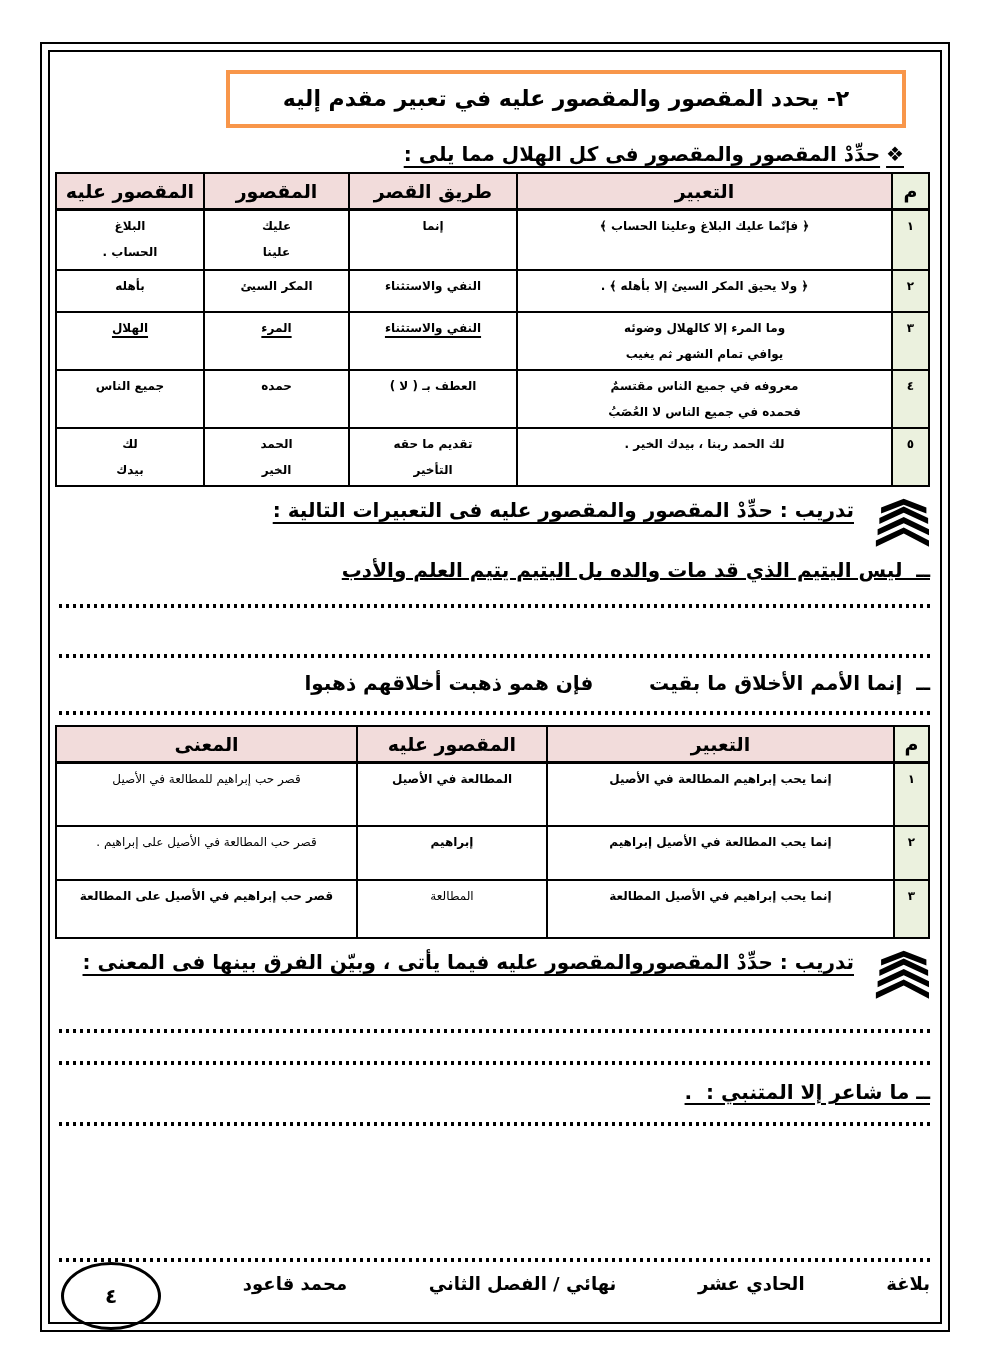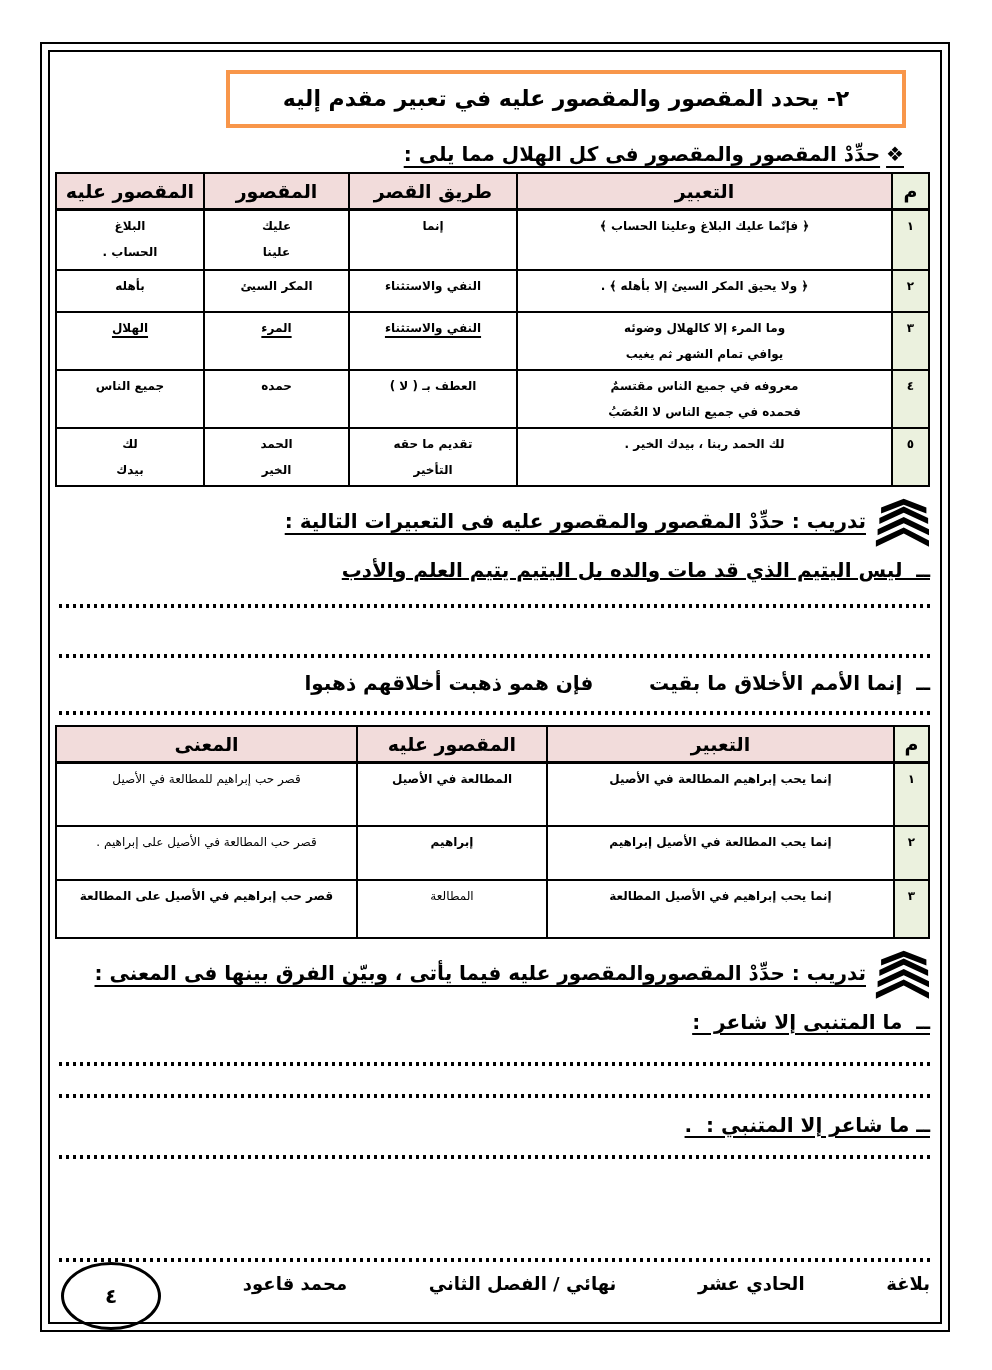--- a/index.html
+++ b/index.html
@@ -27,21 +27,21 @@
   }
   th{background:#F2DCDB;font-size:19px;border-bottom:3px solid #000;padding:4px;}
   th.numcol,td.numcol{background:#EBF1DE;}
   .t1{margin-top:6px;}
   .t1 tr.r1{height:60px}.t1 tr.r2{height:42px}.t1 tr.r3{height:58px}
   .t1 tr.r4{height:56px}.t1 tr.r5{height:54px}
   .t2 tr.r1{height:64px}.t2 tr.r2{height:54px}.t2 tr.r3{height:58px}
   .u{text-decoration:underline;text-decoration-thickness:2px;text-underline-offset:4px;}
   .fw-n{font-weight:normal;border-radius:15px;}
 
-  .training{display:flex;align-items:center;gap:8px;margin-top:10px;}
+  .training{display:flex;align-items:flex-start;gap:20px;margin-top:10px;}
   .training .ttl{font-size:20px;line-height:26px;margin-bottom:6px;
     text-decoration:underline;text-decoration-thickness:2px;text-underline-offset:5px;}
   .books{flex:0 0 auto;}
 
   .item{font-size:20px;line-height:27px;white-space:pre-wrap;}
   .dots{height:4px;background:repeating-linear-gradient(to left,#000 0 3px,transparent 3px 7px);}
 
   .footer{position:absolute;top:1254px;left:57px;right:62px;direction:rtl;}
   .footer .dots{margin-top:4px;}
   .footer-row{display:flex;align-items:flex-start;justify-content:space-between;
@@ -178,21 +178,20 @@
   <div class="training">
     <svg class="books" width="56" height="54" viewBox="0 0 64 62">
       <path d="M8 12 L34 2 L60 12 L60 19 L34 9 L8 19 Z" fill="#000"></path>
       <path d="M6 24 L34 11 L62 24 L62 31 L34 18 L6 31 Z" fill="#000"></path>
       <path d="M4 37 L34 23 L63 37 L63 44 L34 30 L4 44 Z" fill="#000"></path>
       <path d="M2 50 L34 35 L63 50 L63 57 L34 42 L2 57 Z" fill="#000"></path>
     </svg>
     <div class="ttl">تدريب : حدِّدْ المقصوروالمقصور عليه فيما يأتى ، وبيّن الفرق بينها فى المعنى :</div>
   </div>
 
-  <div class="item u" style="margin-top:6px;">ــ  ما المتنبى إلا شاعر  :</div>
   <div class="dots" style="margin-top:26px;"></div>
   <div class="dots" style="margin-top:28px;"></div>
   <div class="item u" style="margin-top:14px;">ــ ما شاعر إلا المتنبي :  .</div>
   <div class="dots" style="margin-top:16px;"></div>
 
 </div>
 
 <div class="footer">
   <div class="dots"></div>
   <div class="footer-row">

